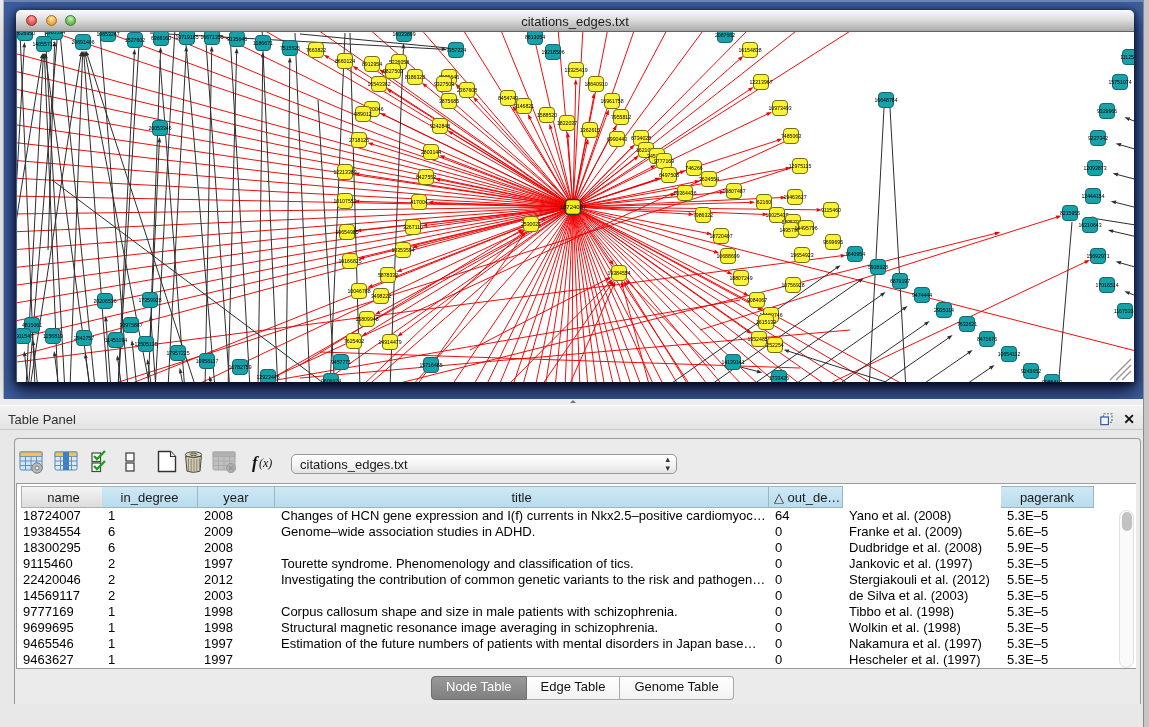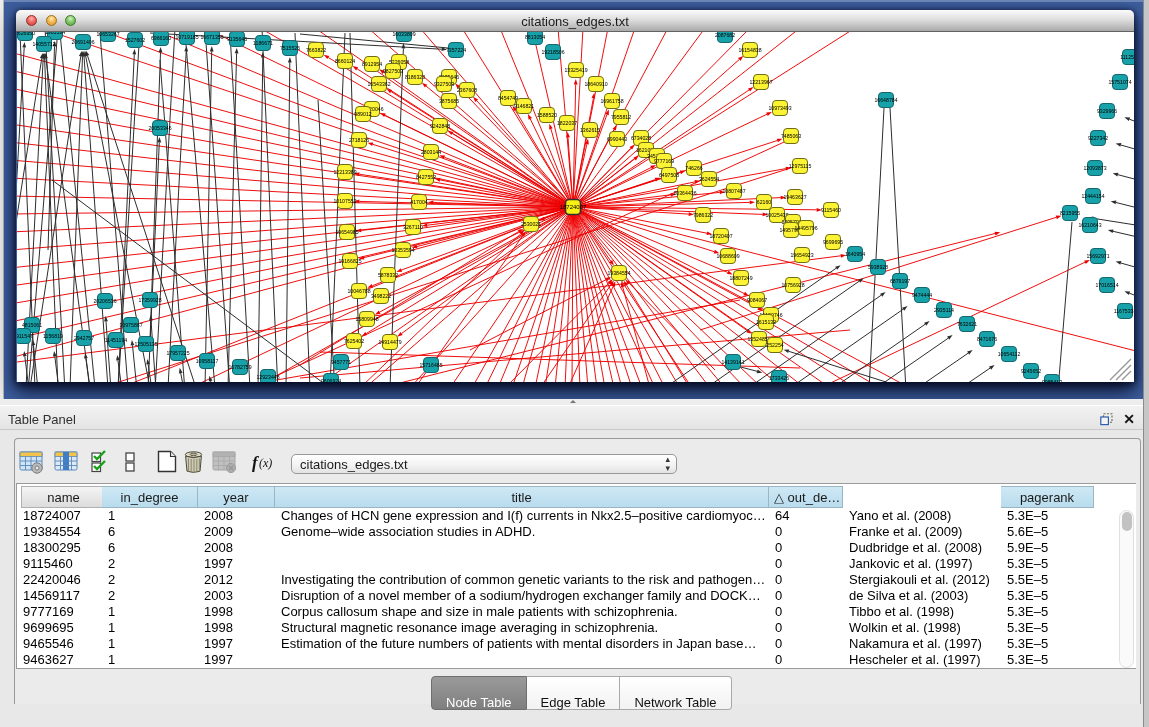--- a/index.html
+++ b/index.html
@@ -44,21 +44,21 @@
   background:linear-gradient(#cfe8f4,#b8dcee);border:1px solid #9bb6c3;border-left:none}
 #thead .c.first{background:linear-gradient(#f4f4f4,#dcdcdc);border:1px solid #b0b0b0}
 #rows{position:absolute;left:0;top:24px;width:1077px;font-size:13px;color:#000}
 #rows .r{position:relative;height:16px;line-height:16px;white-space:nowrap}
 #rows .r span{position:absolute;top:0}
 
 #vsb{position:absolute;right:2px;top:26px;width:15px;height:158px;background:#fafafa;border:1px solid #e0e0e0;border-radius:8px}
 #vsb .th{position:absolute;left:1.5px;top:1px;width:10px;height:19px;background:#c2c2c2;border-radius:6px}
 
 #tabs{position:absolute;left:416px;top:237px;height:20px;display:flex;font-size:13px}
-#tabs .tab{height:24px;line-height:19px;padding:16px 14px;background:linear-gradient(#fff,#f2f2f2);border:1px solid #a9a9a9;border-left:none;color:#111}
+#tabs .tab{height:24px;line-height:19px;padding:0 14px;background:linear-gradient(#fff,#f2f2f2);border:1px solid #a9a9a9;border-left:none;color:#111}
 #tabs .tab.sel{background:linear-gradient(#9a9a9a,#7f7f7f);color:#fff;border:1px solid #6f6f6f;border-radius:4px 0 0 4px}
 #tabs .tab.last{border-radius:0 4px 4px 0}
 
 #status{position:absolute;left:0;top:704px;width:1143px;height:23px;background:#e8e8e8}
 #status .m{position:absolute;right:32px;top:7px;font-size:11px;color:#111}
 #status .dot{position:absolute;right:13px;top:5px;width:13px;height:13px;border-radius:50%;background:#3ec43e;border:1.5px solid #1c1c1c}
 </style></head>
 <body>
 <div id="app">
   <div id="net">
@@ -824,38 +824,38 @@
               <span style="left:91px">6</span>
               <span style="left:187px">2008</span>
               <span style="left:758px">0</span>
               <span style="left:832px">Dudbridge et al. (2008)</span>
               <span style="left:990px">5.9E–5</span>
             </div>
             <div class="r">
               <span style="left:6px">9115460</span>
               <span style="left:91px">2</span>
               <span style="left:187px">1997</span>
+              <span style="left:264px">Tourette syndrome. Phenomenology and classification of tics.</span>
               <span style="left:758px">0</span>
               <span style="left:832px">Jankovic et al. (1997)</span>
               <span style="left:990px">5.3E–5</span>
             </div>
             <div class="r">
               <span style="left:6px">22420046</span>
               <span style="left:91px">2</span>
               <span style="left:187px">2012</span>
               <span style="left:264px">Investigating the contribution of common genetic variants to the risk and pathogen…</span>
               <span style="left:758px">0</span>
               <span style="left:832px">Stergiakouli et al. (2012)</span>
               <span style="left:990px">5.5E–5</span>
             </div>
             <div class="r">
               <span style="left:6px">14569117</span>
               <span style="left:91px">2</span>
               <span style="left:187px">2003</span>
-              <span style="left:264px">Disruption of a novel member of a sodium/hydrogen exchanger family and DOCK…</span>
               <span style="left:758px">0</span>
               <span style="left:832px">de Silva et al. (2003)</span>
               <span style="left:990px">5.3E–5</span>
             </div>
             <div class="r">
               <span style="left:6px">9777169</span>
               <span style="left:91px">1</span>
               <span style="left:187px">1998</span>
               <span style="left:264px">Corpus callosum shape and size in male patients with schizophrenia.</span>
               <span style="left:758px">0</span>
@@ -889,18 +889,18 @@
               <span style="left:990px">5.3E–5</span>
             </div>
           </div>
         <div id="vsb">
             <div class="th"></div>
           </div>
       </div>
       <div id="tabs">
         <div class="tab sel">Node Table</div>
           <div class="tab">Edge Table</div>
-          <div class="tab last">Network Table</div>
+          <div class="tab last">Genome Table</div>
       </div>
     </div>
   </div>
   <div id="rstrip"></div>
 </div>
 
 </body></html>

